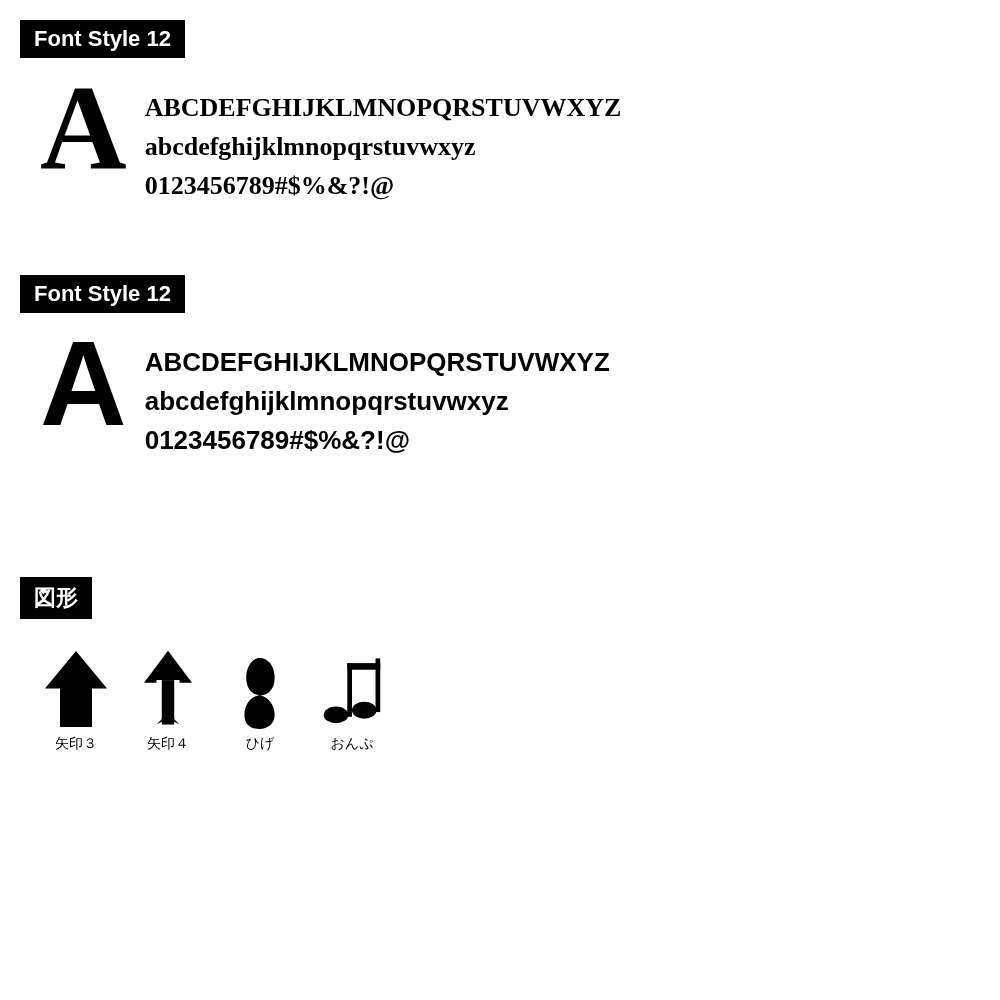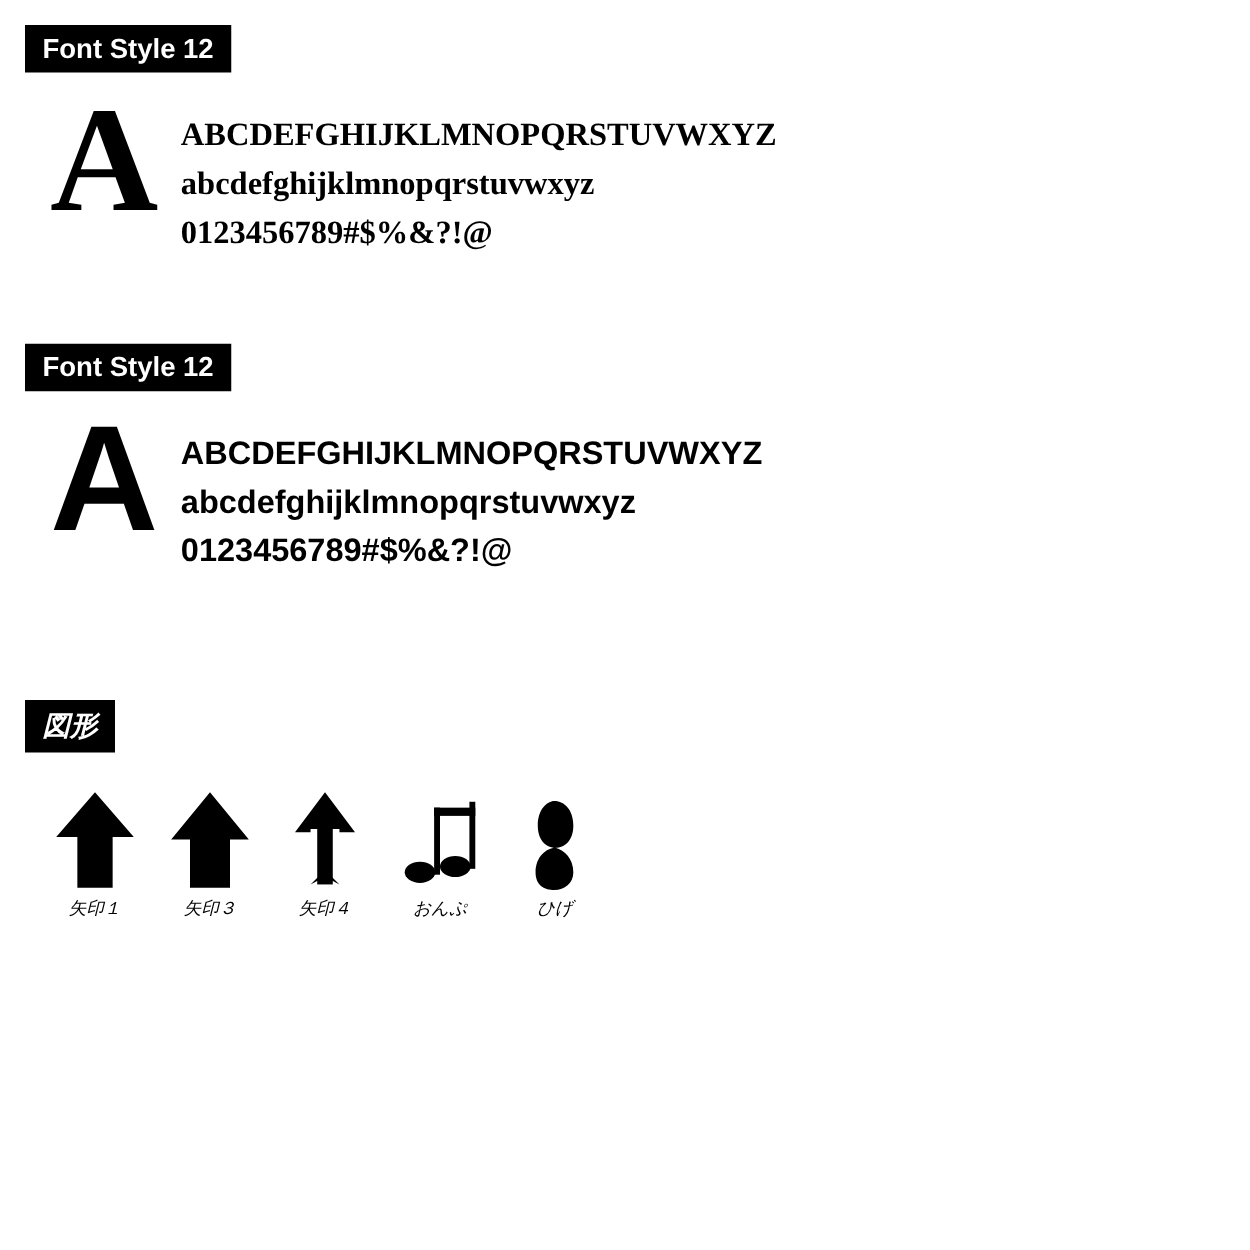--- a/index.html
+++ b/index.html
@@ -86,22 +86,21 @@
       font-size: 26px;
       line-height: 1.5;
       display: flex;
       flex-direction: column;
       justify-content: center;
       padding-top: 10px;
     }
 
     
     .shapes-block {
-      margin-top: 10px;
-      font-style: italic;
+      margin-top: 27px;
     }
 
     .shapes-grid {
       display: flex;
       flex-direction: row;
       align-items: flex-end;
       padding: 20px 10px 10px 10px;
       gap: 0px;
     }
 
@@ -162,26 +161,20 @@
     </div>
   </div>
 
   <div class="spacer"></div>
   <div class="spacer"></div>
 
   <div class="shapes-block">
     <div class="section-header">図形</div>
     <div class="shapes-grid">
 
-      <div class="shape-item">
-        <svg class="shape-svg" viewBox="0 0 70 85">
-          <polygon points="35,2 68,40 50,40 50,83 20,83 20,40 2,40" fill="#000"></polygon>
-        </svg>
-        <span class="shape-label">矢印１</span>
-      </div>
 
 
       <div class="shape-item">
         <svg class="shape-svg" viewBox="0 0 70 85">
           <polygon points="35,2 68,42 52,42 52,83 18,83 18,42 2,42" fill="#000"></polygon>
         </svg>
         <span class="shape-label">矢印３</span>
       </div>
 
       <div class="shape-item">
@@ -192,37 +185,37 @@
           <polygon points="35,2 62,38 48,38 48,35 22,35 22,38 8,38" fill="#000"></polygon>
 
           <polygon points="22,85 35,72 48,85 35,78" fill="#000"></polygon>
         </svg>
         <span class="shape-label">矢印４</span>
       </div>
 
 
 
 
+
+      <div class="shape-item">
+        <svg class="shape-svg" viewBox="0 0 55 90">
+
+          <path d="M 27 10 C 20 10 12 18 12 32 C 12 46 20 52 28 52 C 20 52 10 60 10 74 C 10 86 18 90 27 90 C 36 90 44 84 44 74 C 44 62 36 54 28 52 C 36 52 44 46 44 32 C 44 18 36 10 27 10 Z" fill="#000"></path>
+        </svg>
+        <span class="shape-label">ひげ</span>
+      </div>
 
       <div class="shape-item">
         <svg class="shape-svg" viewBox="0 0 70 85">
 
           <ellipse cx="18" cy="70" rx="13" ry="9" fill="#000"></ellipse>
           <rect x="30" y="15" width="5" height="57" fill="#000"></rect>
           <ellipse cx="48" cy="65" rx="13" ry="9" fill="#000"></ellipse>
           <rect x="60" y="10" width="5" height="57" fill="#000"></rect>
           <rect x="30" y="15" width="35" height="7" fill="#000"></rect>
         </svg>
         <span class="shape-label">おんぷ</span>
       </div>
 
-      <div class="shape-item">
-        <svg class="shape-svg" viewBox="0 0 55 90">
-
-          <path d="M 27 10 C 20 10 12 18 12 32 C 12 46 20 52 28 52 C 20 52 10 60 10 74 C 10 86 18 90 27 90 C 36 90 44 84 44 74 C 44 62 36 54 28 52 C 36 52 44 46 44 32 C 44 18 36 10 27 10 Z" fill="#000"></path>
-        </svg>
-        <span class="shape-label">ひげ</span>
-      </div>
-
     </div>
   </div>
 
 </div>
 
 </body></html>

